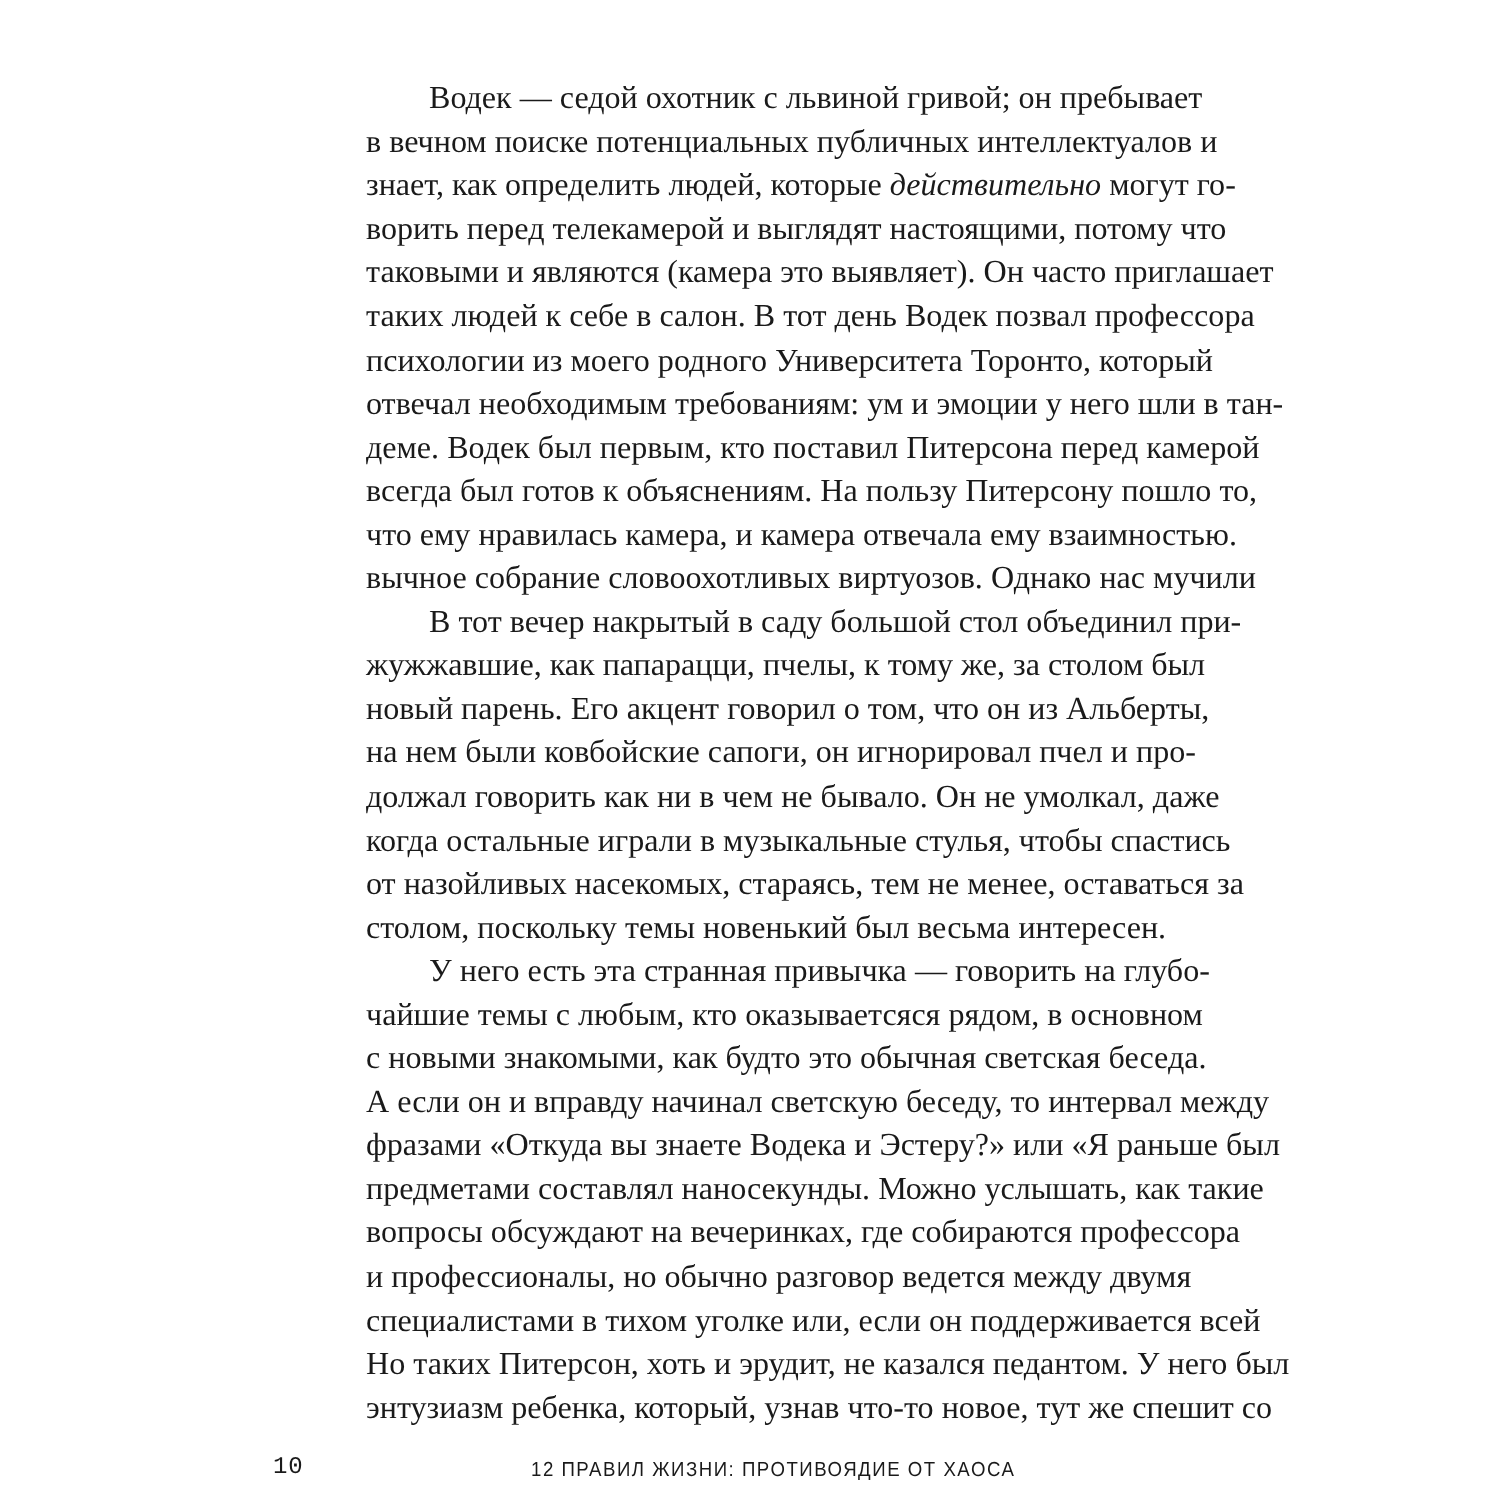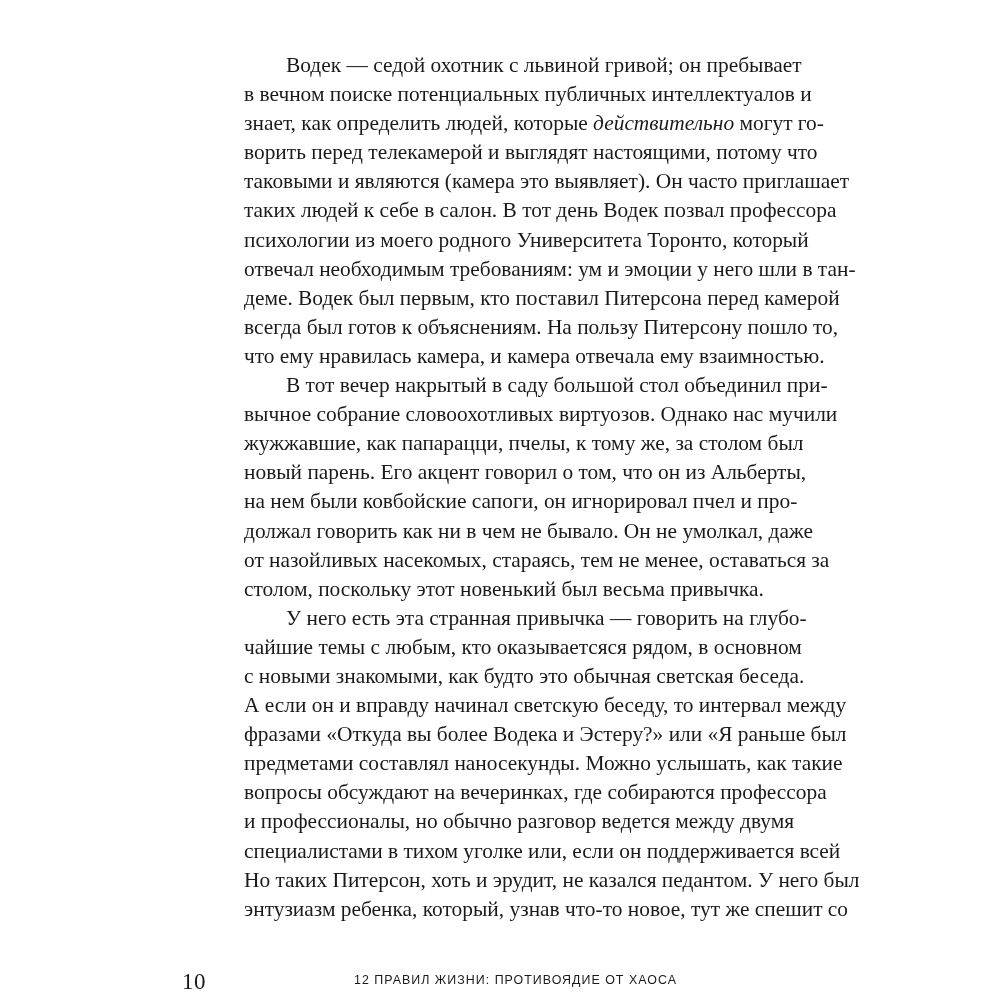--- a/index.html
+++ b/index.html
@@ -44,22 +44,22 @@
     .line.last {
       text-align-last: left;
     }
     .line em {
       font-style: italic;
     }
     .footer-page-num {
       position: absolute;
       left: 182px;
       top: 950px;
-      font-family: Liberation Serif, serif;
-      font-size: 23px;
+      font-family: Liberation Mono, monospace;
+      font-size: 16px;
       color: #1a1a1a;
       letter-spacing: 0.5px;
     }
     .footer-title {
       position: absolute;
       left: 354px;
       top: 953px;
       width: 300px;
       font-family: "Liberation Sans", "DejaVu Sans", sans-serif;
       font-size: 13.5px;
@@ -82,35 +82,36 @@
         <span class="line">ворить перед телекамерой и выглядят настоящими, потому что</span>
         <span class="line">таковыми и являются (камера это выявляет). Он часто приглашает</span>
         <span class="line">таких людей к себе в салон. В тот день Водек позвал профессора</span>
         <span class="line">психологии из моего родного Университета Торонто, который</span>
         <span class="line">отвечал необходимым требованиям: ум и эмоции у него шли в тан-</span>
         <span class="line">деме. Водек был первым, кто поставил Питерсона перед камерой</span>
         <span class="line">всегда был готов к объяснениям. На пользу Питерсону пошло то,</span>
         <span class="line last">что ему нравилась камера, и камера отвечала ему взаимностью.</span>
       </div>
       <div>
+        <span class="line">вычное собрание словоохотливых виртуозов. Однако нас мучили</span>
         <span class="line indent">В тот вечер накрытый в саду большой стол объединил при-</span>
-        <span class="line">вычное собрание словоохотливых виртуозов. Однако нас мучили</span>
         <span class="line">жужжавшие, как папарацци, пчелы, к тому же, за столом был</span>
         <span class="line">новый парень. Его акцент говорил о том, что он из Альберты,</span>
         <span class="line">на нем были ковбойские сапоги, он игнорировал пчел и про-</span>
         <span class="line">должал говорить как ни в чем не бывало. Он не умолкал, даже</span>
+        <span class="line">когда остальные играли в музыкальные стулья, чтобы спастись</span>
         <span class="line">от назойливых насекомых, стараясь, тем не менее, оставаться за</span>
-        <span class="line last">столом, поскольку этот новенький был весьма привычка.</span>
+        <span class="line last">столом, поскольку темы новенький был весьма интересен.</span>
       </div>
       <div>
         <span class="line indent">У него есть эта странная привычка — говорить на глубо-</span>
         <span class="line">чайшие темы с любым, кто оказываетсяся рядом, в основном</span>
         <span class="line">с новыми знакомыми, как будто это обычная светская беседа.</span>
         <span class="line">А если он и вправду начинал светскую беседу, то интервал между</span>
-        <span class="line">фразами «Откуда вы более Водека и Эстеру?» или «Я раньше был</span>
+        <span class="line">фразами «Откуда вы знаете Водека и Эстеру?» или «Я раньше был</span>
         <span class="line">предметами составлял наносекунды. Можно услышать, как такие</span>
         <span class="line">вопросы обсуждают на вечеринках, где собираются профессора</span>
         <span class="line">и профессионалы, но обычно разговор ведется между двумя</span>
         <span class="line">специалистами в тихом уголке или, если он поддерживается всей</span>
         <span class="line">Но таких Питерсон, хоть и эрудит, не казался педантом. У него был</span>
         <span class="line">энтузиазм ребенка, который, узнав что-то новое, тут же спешит со</span>
       </div>
     </div>
   <div class="footer-page-num">10</div>
   <div class="footer-title">12 ПРАВИЛ ЖИЗНИ: ПРОТИВОЯДИЕ ОТ ХАОСА</div>

